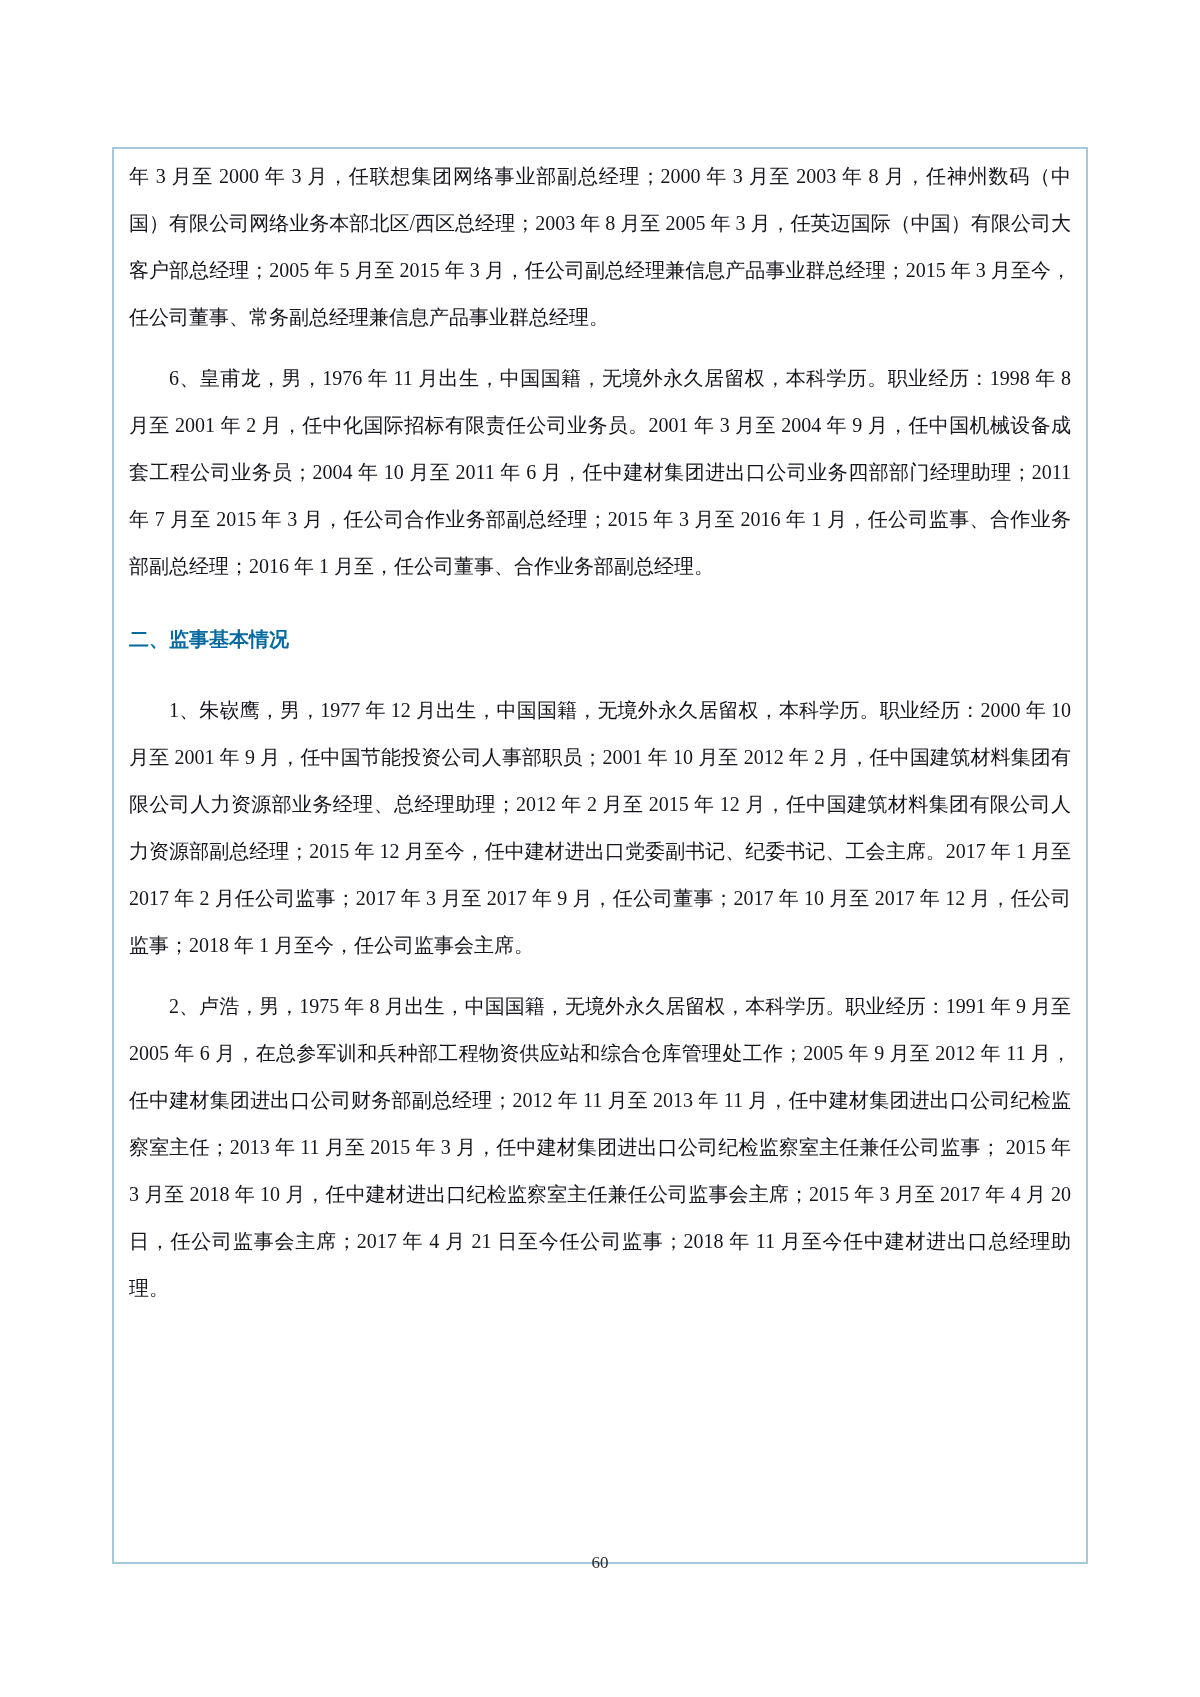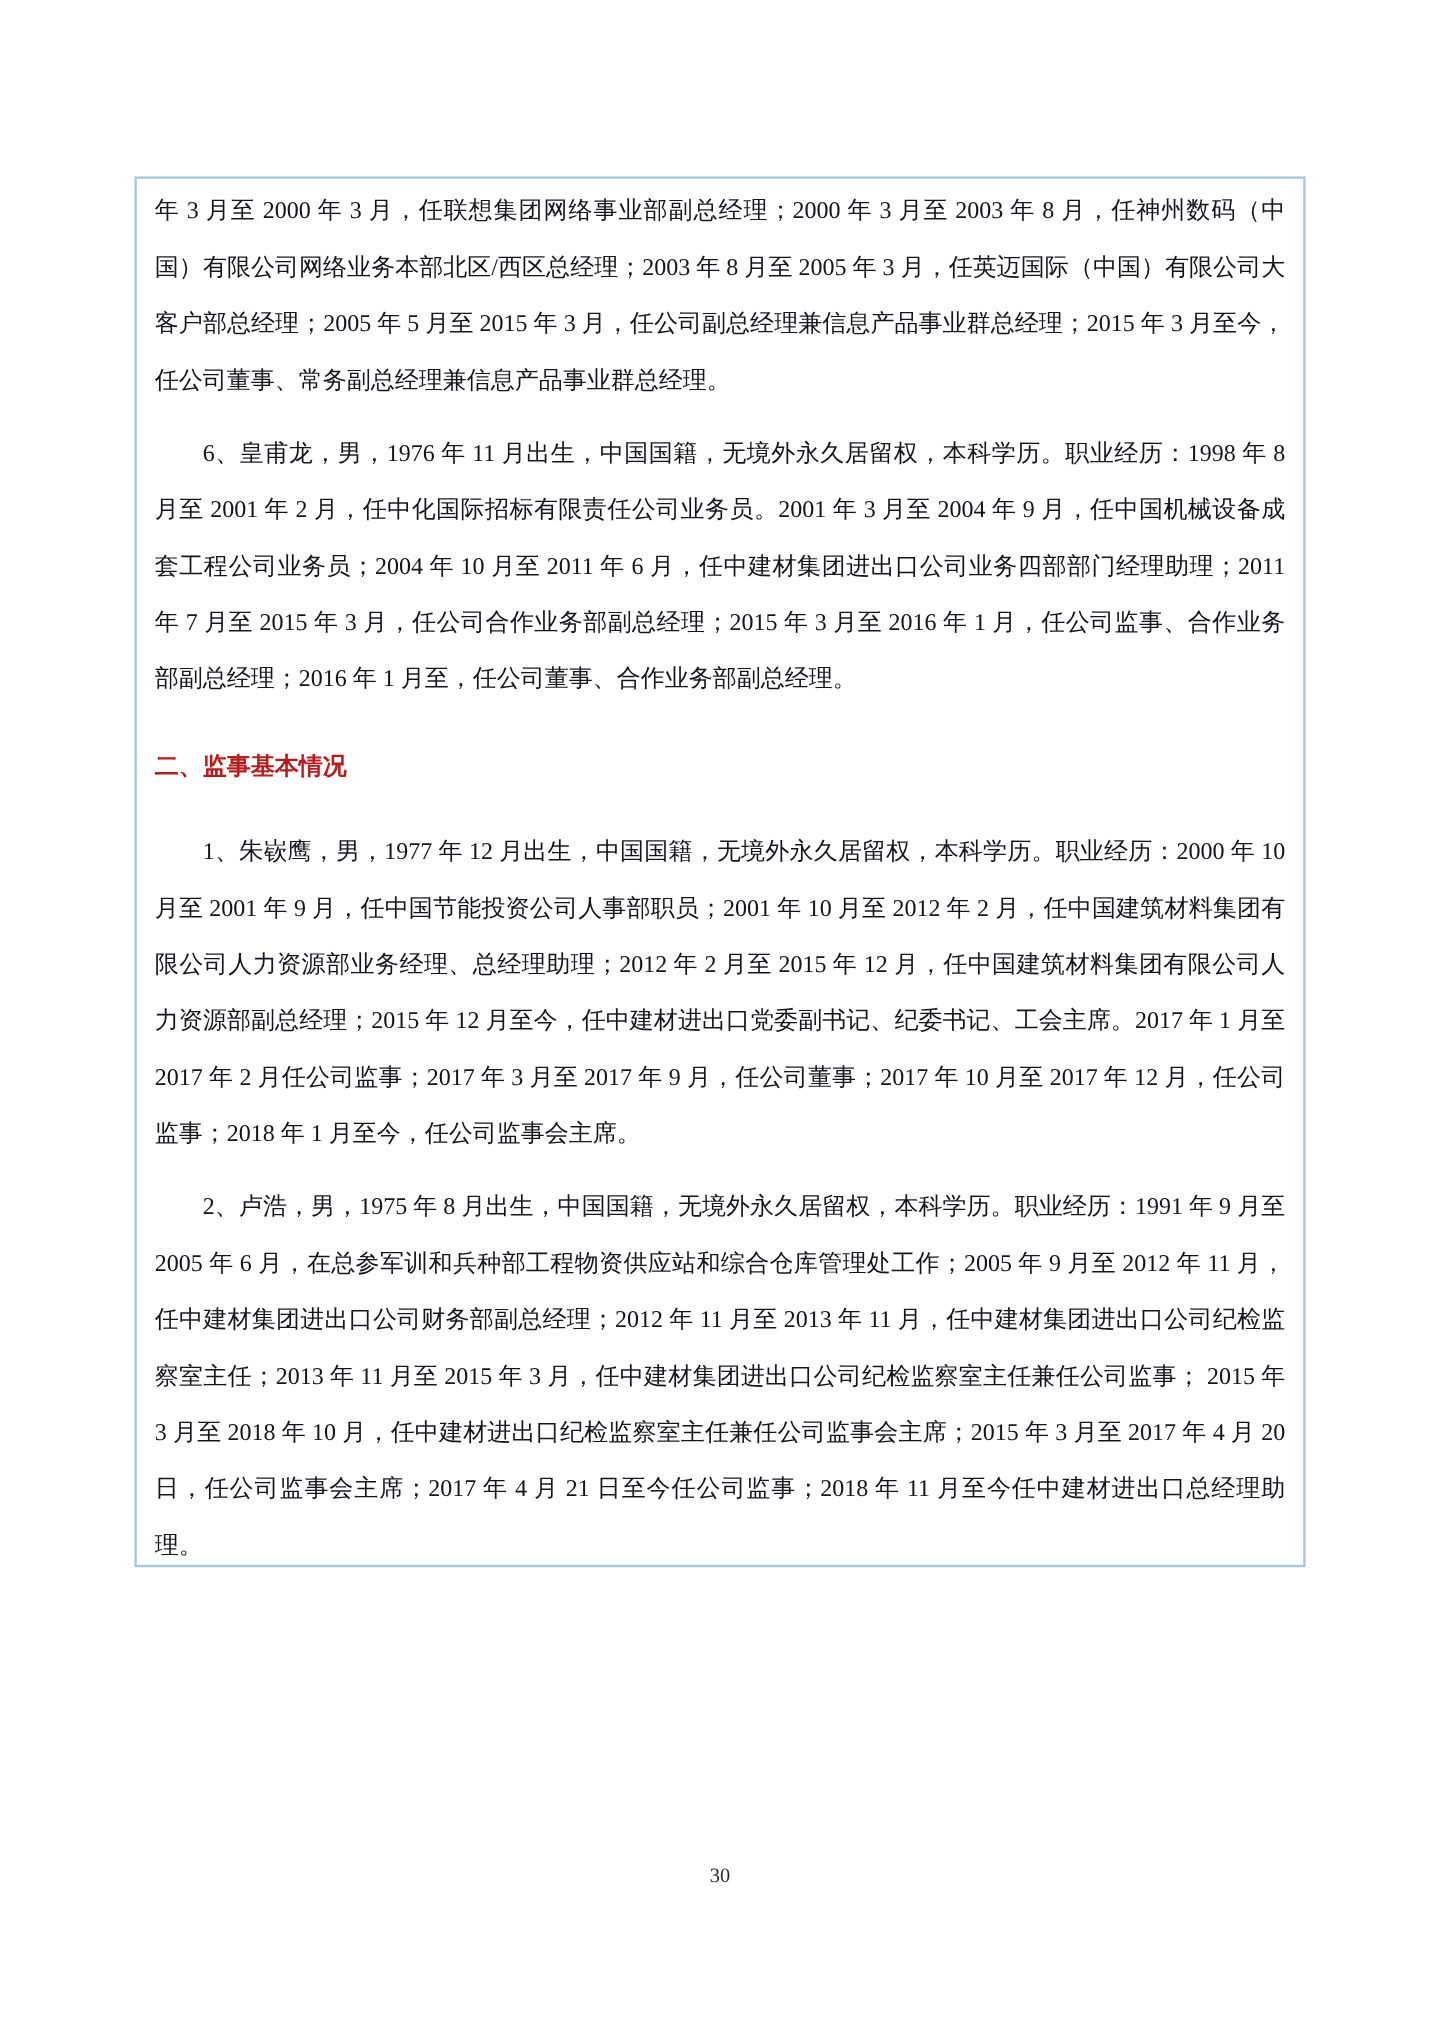--- a/index.html
+++ b/index.html
@@ -17,21 +17,21 @@
     height: 1697px;
     background: #ffffff;
     overflow: hidden;
   }
 
   .content-frame {
     position: absolute;
     left: 112px;
     top: 147px;
     width: 976px;
-    height: 1159px;
+    height: 1417px;
     border: 2px solid #a7c8db;
     background: #ffffff;
     padding: 4px 15px 0 15px;
     overflow: hidden;
   }
 
   .body-para {
     font-size: 20px;
     line-height: 47px;
     color: #14141c;
@@ -41,21 +41,21 @@
   }
 
   .body-para.indent { text-indent: 2em; }
 
   .body-para + .body-para { margin-top: 14px; }
 
   .section-heading {
     font-size: 20px;
     line-height: 47px;
     font-weight: bold;
-    color: #b91c1c;
+    color: #0369a1;
     margin-top: 26px;
     margin-bottom: 24px;
     text-align: left;
   }
 
   .page-footer {
     position: absolute;
     left: 0;
     top: 1553px;
     width: 1200px;
@@ -83,16 +83,16 @@
 
     <p class="body-para indent">1、朱嵚鹰，男，1977 年 12 月出生，中国国籍，无境外永久居留权，本科学历。职业经历：2000 年 10 月至 2001 年 9 月，任中国节能投资公司人事部职员；2001 年 10 月至 2012 年 2 月，任中国建筑材料集团有限公司人力资源部业务经理、总经理助理；2012 年 2 月至 2015 年 12 月，任中国建筑材料集团有限公司人力资源部副总经理；2015 年 12 月至今，任中建材进出口党委副书记、纪委书记、工会主席。2017 年 1 月至 2017 年 2 月任公司监事；2017 年 3 月至 2017 年 9 月，任公司董事；2017 年 10 月至 2017 年 12 月，任公司监事；2018 年 1 月至今，任公司监事会主席。</p>
 
     <p class="body-para indent">2、卢浩，男，1975 年 8 月出生，中国国籍，无境外永久居留权，本科学历。职业经历：1991 年 9 月至 2005 年 6 月，在总参军训和兵种部工程物资供应站和综合仓库管理处工作；2005 年 9 月至 2012 年 11 月，任中建材集团进出口公司财务部副总经理；2012 年 11 月至 2013 年 11 月，任中建材集团进出口公司纪检监察室主任；2013 年 11 月至 2015 年 3 月，任中建材集团进出口公司纪检监察室主任兼任公司监事； 2015 年 3 月至 2018 年 10 月，任中建材进出口纪检监察室主任兼任公司监事会主席；2015 年 3 月至 2017 年 4 月 20 日，任公司监事会主席；2017 年 4 月 21 日至今任公司监事；2018 年 11 月至今任中建材进出口总经理助理。</p>
 
 
 
   </div>
 
   <div class="page-footer">
-    <span class="page-number">30</span>
+    <span class="page-number">60</span>
   </div>
 
 </div>
 
 </body></html>

